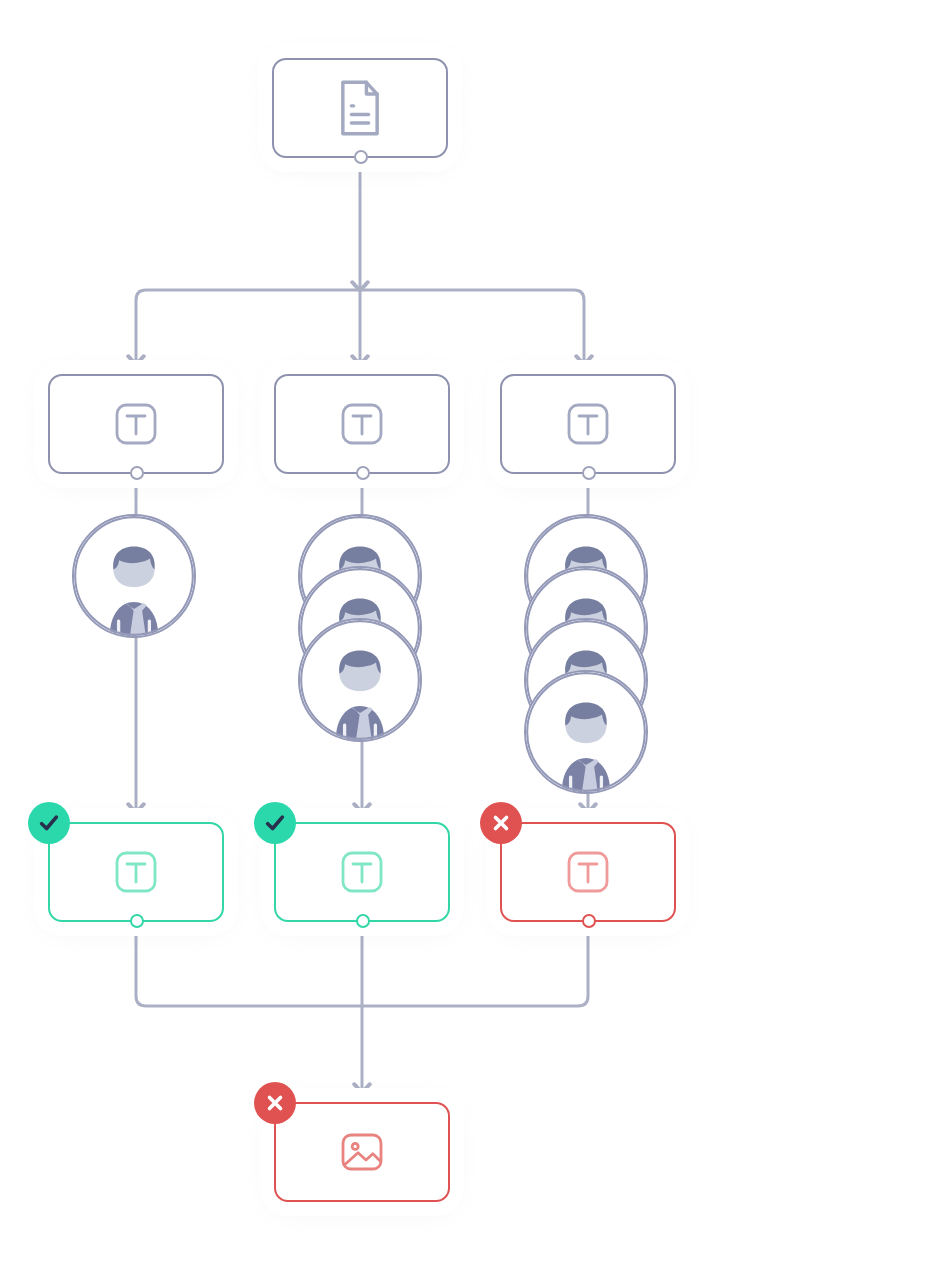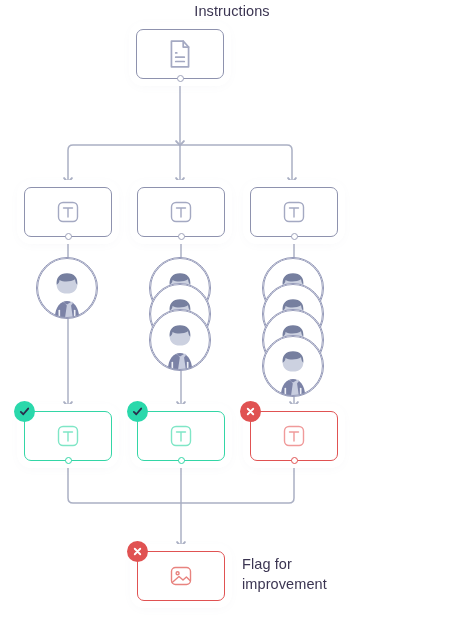--- a/index.html
+++ b/index.html
@@ -111,25 +111,22 @@
       <path d="M68,300 L68,406" marker-end="url(#arrowGrey)"></path>
       <path d="M181,352 L181,406" marker-end="url(#arrowGrey)"></path>
       <path d="M294,378 L294,406" marker-end="url(#arrowGrey)"></path>
 
       <path d="M68,461 L68,498 Q68,503 73,503 L181,503"></path>
       <path d="M294,461 L294,498 Q294,503 289,503 L181,503"></path>
       <path d="M181,461 L181,546" marker-end="url(#arrowGrey)"></path>
     </g>
   </svg>
 
-  <div class="caption" id="title-instructions">Instructions</div>
-
-
-  <div class="caption" id="label-flag">Flag for
-improvement</div>
+
+
 
   <div class="node" style="left:136px; top:29px;">
     <span>
       <svg class="icn doc-icon" viewBox="0 0 24 28" fill="none" stroke="#a4a9c2" stroke-width="1.6" stroke-linecap="round" stroke-linejoin="round">
         <path d="M4,2 L15,2 L20,7.5 L20,26 L4,26 Z"></path>
         <path d="M15,2 L15,7.5 L20,7.5"></path>
         <path d="M8,13 L9,13"></path>
         <path d="M8,17 L16,17"></path>
         <path d="M8,21 L16,21"></path>
       </svg>

